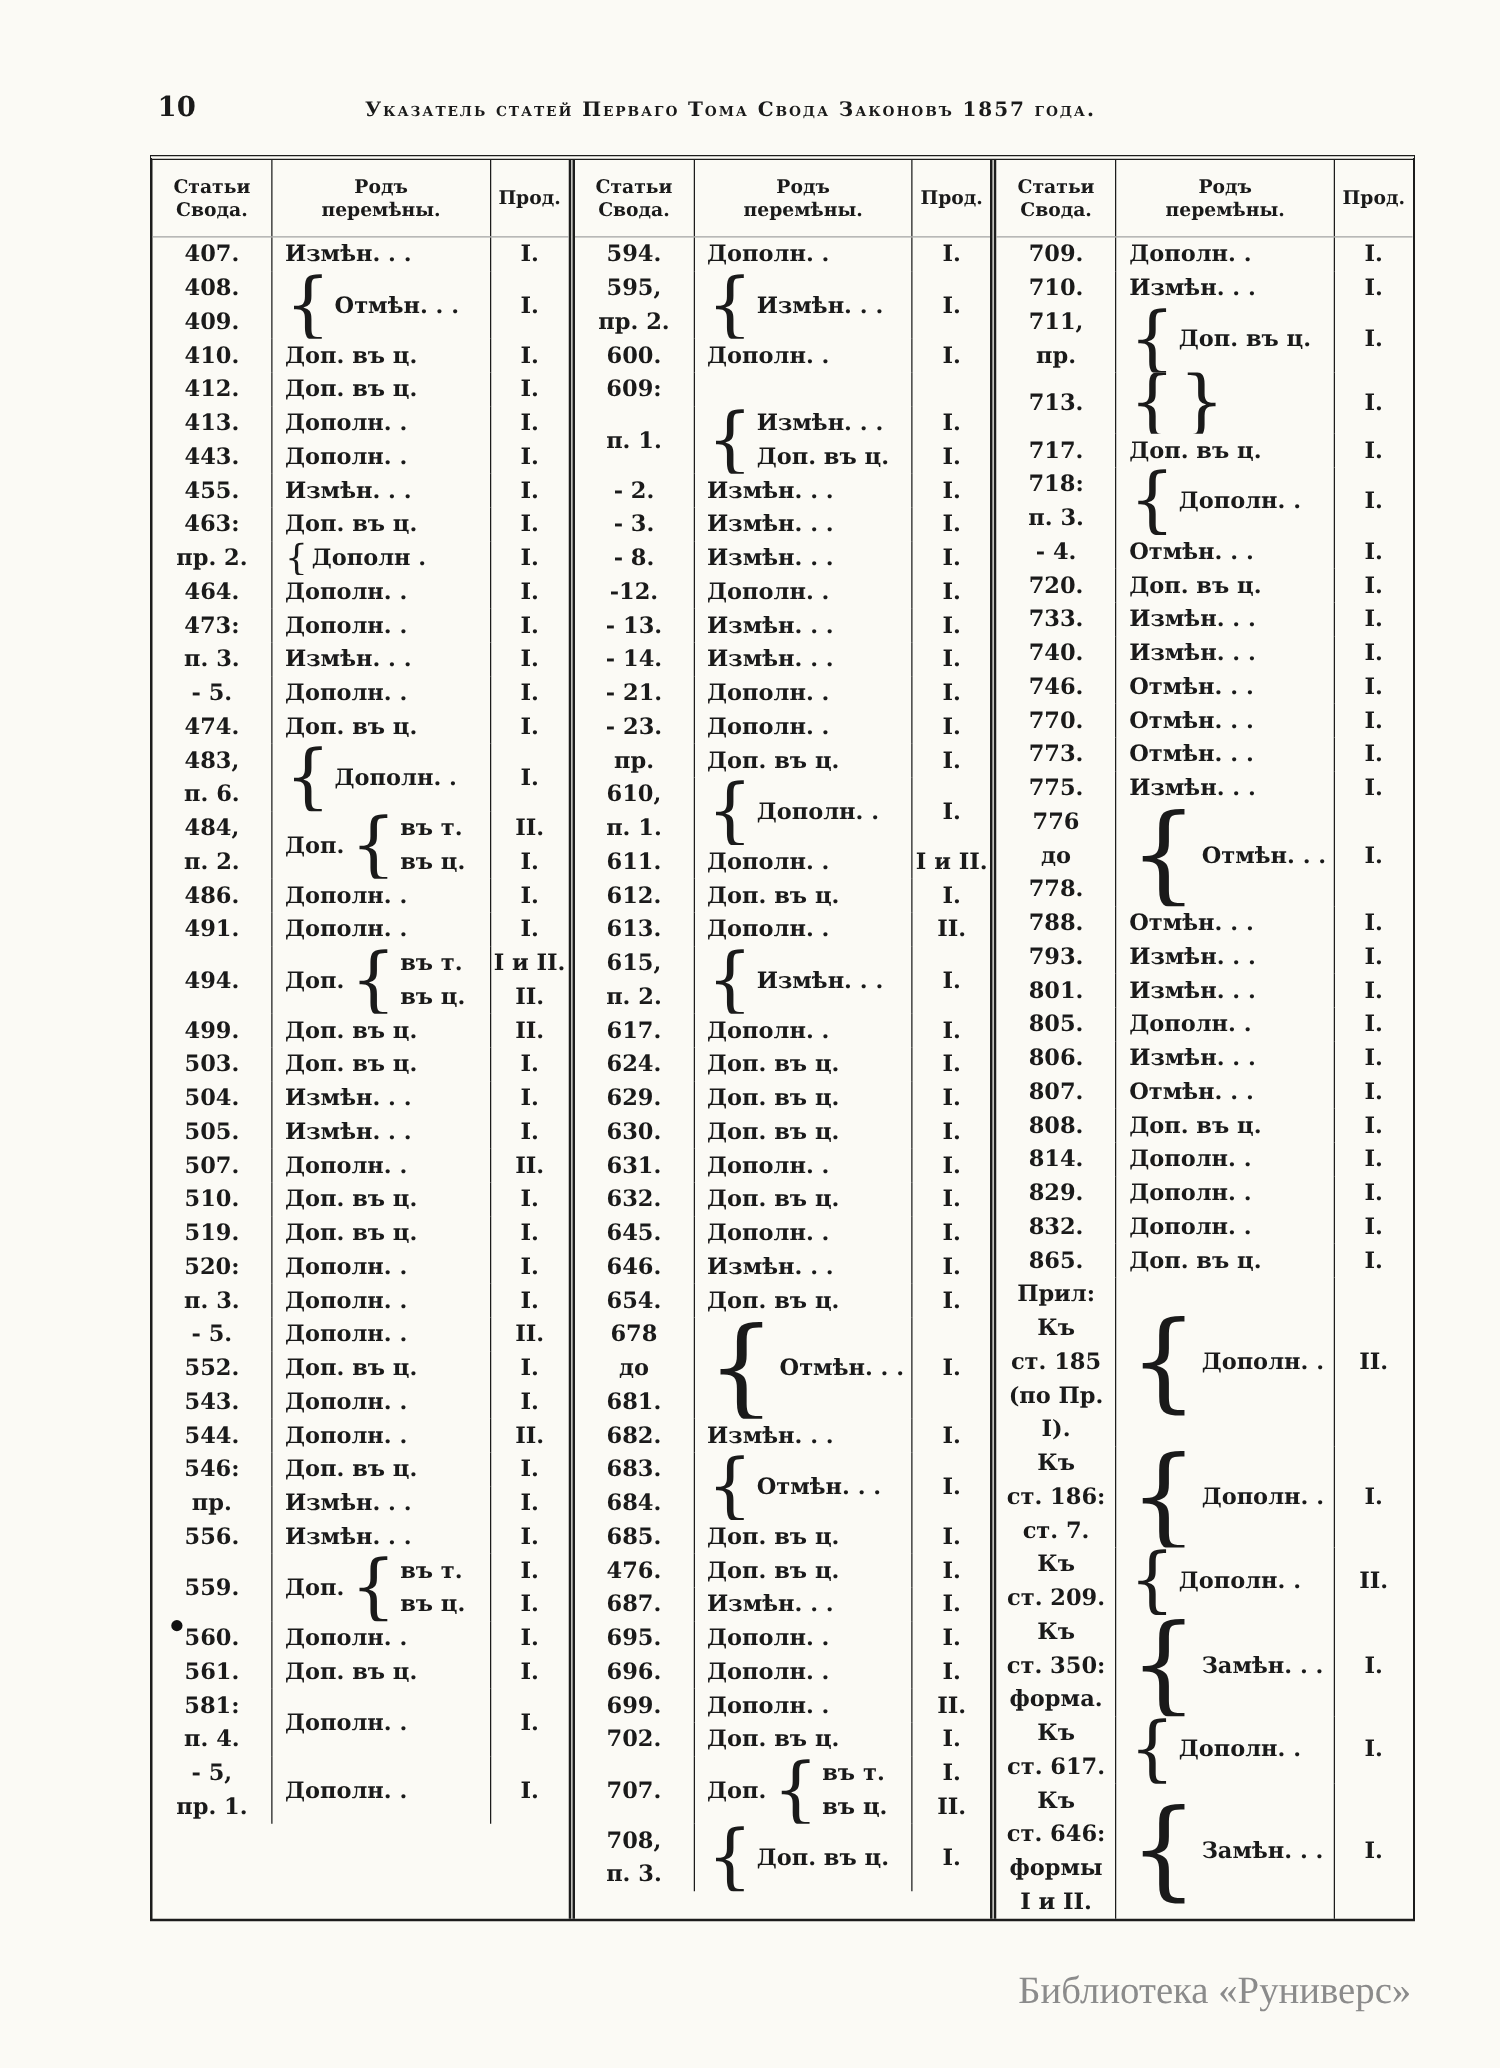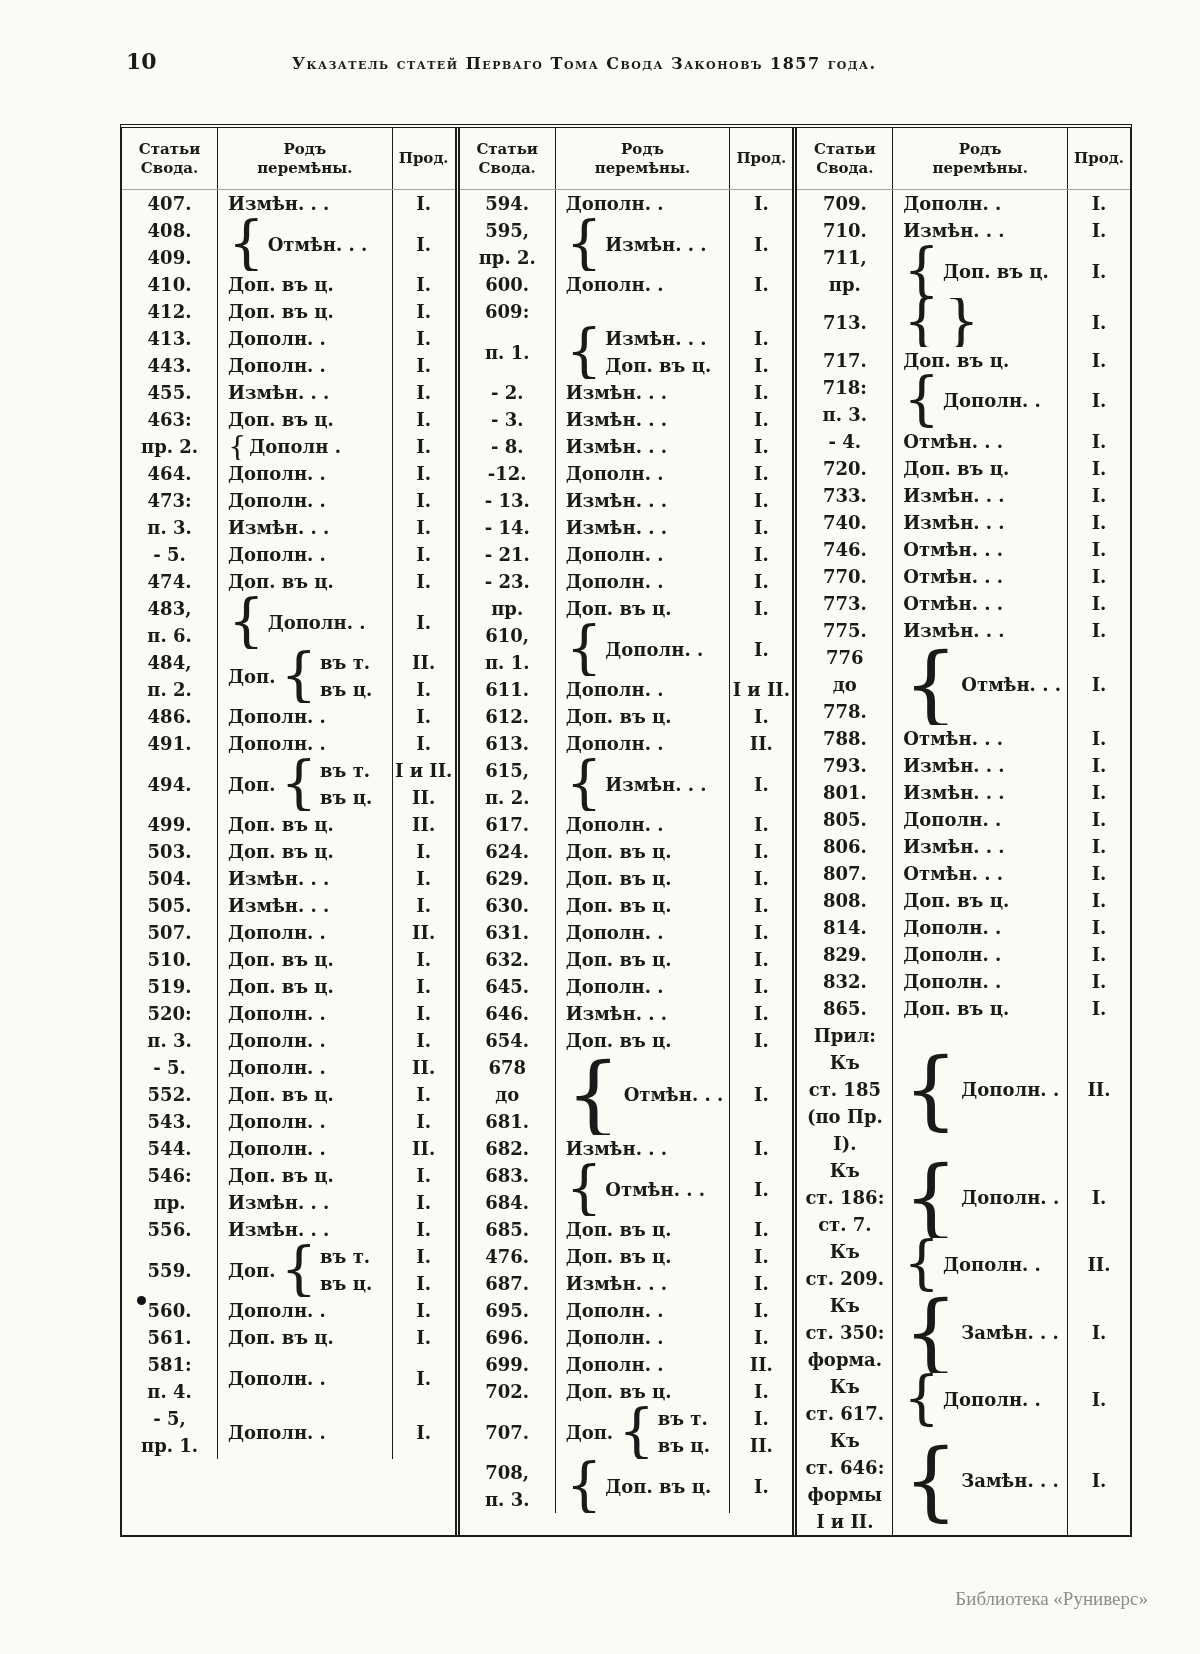--- a/index.html
+++ b/index.html
@@ -2,21 +2,21 @@
 <html><head>
 <meta charset="utf-8">
 <style>
   * { margin:0; padding:0; box-sizing:border-box; }
   html,body { background:#e8e6e0; }
   .page {
     width:1200px; height:1654px; position:relative; overflow:hidden;
     background:#fbfaf5; color:#1a1a1a;
     font-family:"DejaVu Serif","Liberation Serif",serif;
   }
-  .top { display:flex; align-items:baseline; padding:48px 68px 0 126px; }
+  .top { display:flex; align-items:baseline; padding:48px 68px 0 126px;margin-top:25px; }
   .pagenum { font-size:22px; font-weight:700; }
   .title {
     flex:1; text-align:center; font-size:16px; font-weight:700;
     font-variant:small-caps; letter-spacing:1.5px; padding-right:120px;
   }
   .tablewrap {
     position:absolute; left:120px; top:124px; width:1012px;
     border:2px solid #1c1c1c; border-top:4px double #1c1c1c;
     display:flex; background:transparent;
   }
@@ -40,21 +40,21 @@
   .cell.c {
     flex:1; border-right:1px solid #1c1c1c; font-size:18px;
     display:flex; align-items:center; padding-left:10px; gap:3px; overflow:hidden;
   }
   .cell.p { width:62px; font-size:18px; display:flex; align-items:center; justify-content:center; text-align:center; }
   .brace { font-weight:400; line-height:0.85; flex:0 0 auto; }
   .stack { display:flex; flex-direction:column; }
   .sline { line-height:27px; }
   .pre { margin-right:2px; }
   .watermark {
-    position:absolute; right:52px; bottom:44px; font-size:19px; color:#8b8b8b;
+    position:absolute; right:71px; bottom:44px; font-size:31px; color:#8b8b8b;
     font-family:"Liberation Serif","DejaVu Serif",serif;
   }
   .artifact-dot {
     position:absolute; left:137px; top:1296px; width:9px; height:9px;
     border-radius:50%; background:#121212;
   }
 </style>
 </head>
 <body>
 

